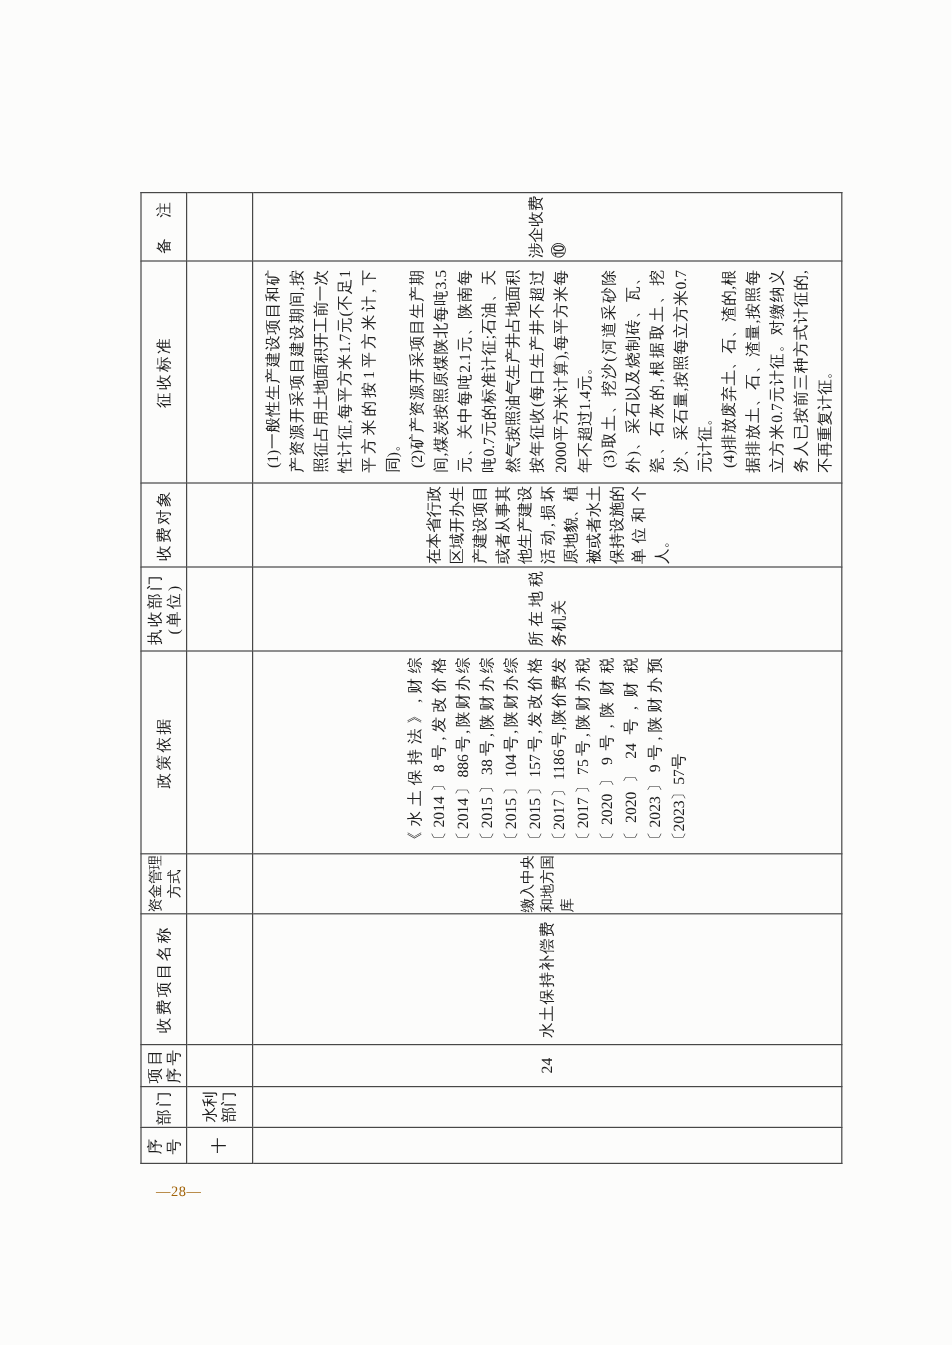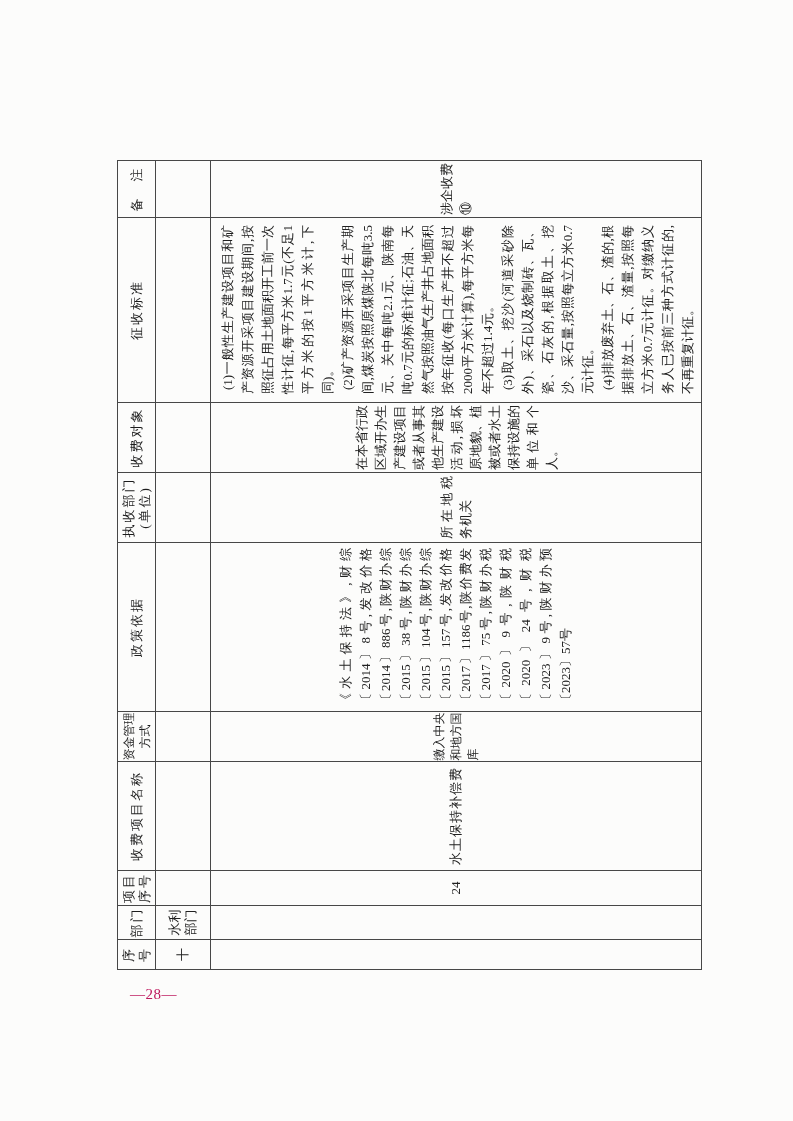--- a/index.html
+++ b/index.html
@@ -26,21 +26,21 @@
   td.std{vertical-align:top;text-align:justify;padding:7px 7px 3px 8px;line-height:20px;}
   td.std p{margin:0;text-indent:4px;}
   td.policy{text-align:justify;padding:0 5px;line-height:20px;}
   td.collector{text-align:justify;padding:0 3px;line-height:19px;}
   td.target{text-align:justify;padding:0 2px;line-height:19px;}
   td.fund div{width:48px;margin:0 auto;font-size:12px;line-height:17px;text-align:justify;}
   td.name{letter-spacing:1px;}
   td.remark{text-align:justify;padding:0 2px;line-height:19px;}
   td.num{font-size:13px;}
 
-  .pagenum{position:absolute;left:130px;top:986px;font-size:15px;color:#be185d;letter-spacing:0.5px;}
+  .pagenum{position:absolute;left:130px;top:986px;font-size:12px;color:#a16207;letter-spacing:0.5px;}
 </style>
 </head>
 <body>
 
 <div class="sheet">
 
   <div class="rot-wrap">
     <table class="fee">
       <colgroup>
         <col style="width:30px">

